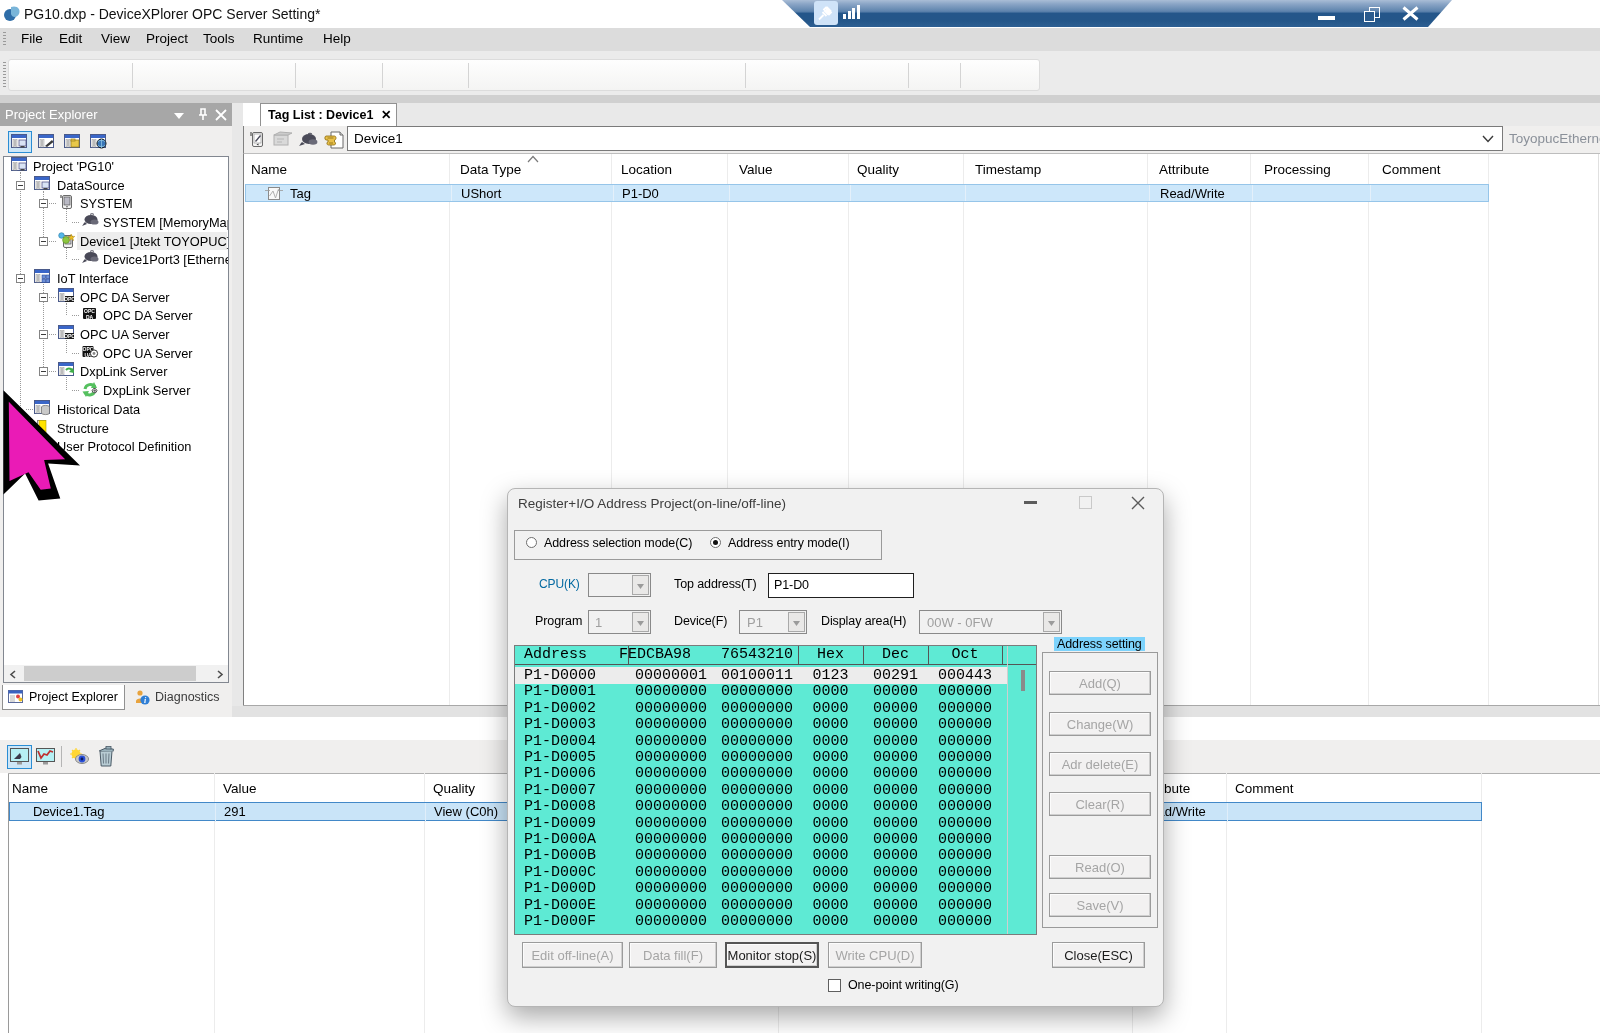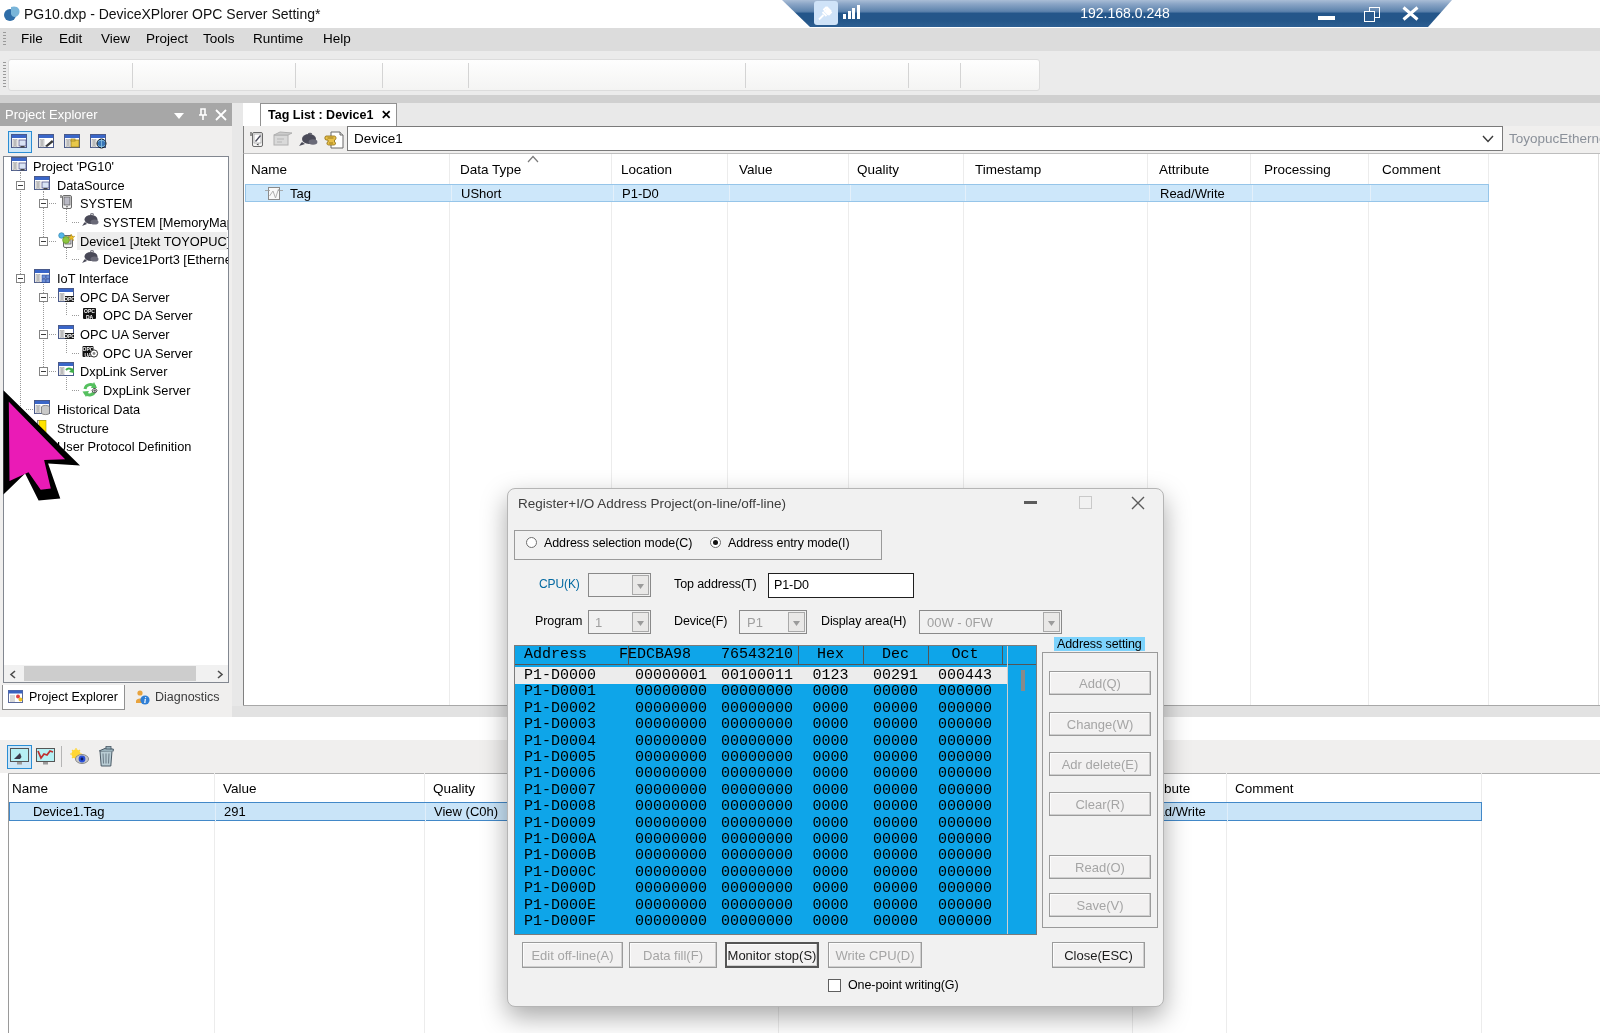--- a/index.html
+++ b/index.html
@@ -59,21 +59,21 @@
 #dlgtitle { position:absolute; left:10px; top:7px; font-size:13.5px; color:#3d3d3d; }
 .grp { position:absolute; border:1px solid #9a9a9a; }
 .dlab { position:absolute; font-size:12.5px; color:#000; white-space:nowrap; letter-spacing:-0.1px; }
 .glab { position:absolute; font-size:12px; color:#0369a1; white-space:nowrap; letter-spacing:-0.1px; }
 .combo { position:absolute; height:24px; background:#f1f1f1; border:1px solid #898989; }
 .combo .arr { position:absolute; right:1px; top:1px; bottom:1px; width:17px; background:#e9e8e7; border:1px solid #a9a9a9; }
 .btn { position:absolute; background:#f2f1f1; border:1px solid #9b9b9b; font-size:13px; text-align:center;
   box-shadow:inset -1px -1px 0 #cfcfcf, inset 1px 1px 0 #fcfcfc; }
 .btn.dis { color:#a5a5a5; }
 .btn.en { color:#1a1a1a; }
-#monotbl { position:absolute; left:6px; top:156px; width:523px; height:290px; background:#0ea5e9; border:1px solid #7b7b7b; font-family:"Liberation Mono", monospace; font-size:15px; }
+#monotbl { position:absolute; left:6px; top:156px; width:523px; height:290px; background:#5eead4; border:1px solid #7b7b7b; font-family:"Liberation Mono", monospace; font-size:15px; }
 .mrow { position:absolute; left:0; width:100%; height:17px; white-space:pre; }
 .mcell { position:absolute; top:0; }
 
 #cursor { position:absolute; left:0px; top:386px; width:84px; height:120px; z-index:60; }
 </style>
 </head>
 <body>
 
 <div id="titlebar">
   <svg class="abs" style="left:3px;top:5px" width="20" height="18" viewBox="0 0 20 18">
@@ -102,21 +102,20 @@
     <div class="tsep" style="left:373px"></div>
     <div class="tsep" style="left:459px"></div>
     <div class="tsep" style="left:736px"></div>
     <div class="tsep" style="left:899px"></div>
     <div class="tsep" style="left:951px"></div>
   </div>
 </div>
 <div id="grayband"></div>
 
 <div id="rdp">
-  <div class="txt">192.168.0.248</div>
   <div id="pinbtn">
     <svg class="abs" style="left:3px;top:3px" width="18" height="18" viewBox="0 0 18 18">
       <path d="M9.5 3 L14 7.5 M7 5.5 L9 3.5 L14 8.5 L12 10.5 Z M5.5 8 L9.5 12 M2 15.5 L6.5 11" stroke="#fff" stroke-width="1.8" fill="none"></path>
       <rect x="8" y="4.5" width="5.5" height="5.5" fill="#fff" transform="rotate(45 10.75 7.25)"></rect>
     </svg>
   </div>
   <div class="abs" style="left:63px;top:14px;width:3px;height:5px;background:#fff"></div>
   <div class="abs" style="left:67.5px;top:11px;width:3px;height:8px;background:#fff"></div>
   <div class="abs" style="left:72px;top:8px;width:3px;height:11px;background:#fff"></div>
   <div class="abs" style="left:76.5px;top:5px;width:3px;height:14px;background:#fff"></div>

